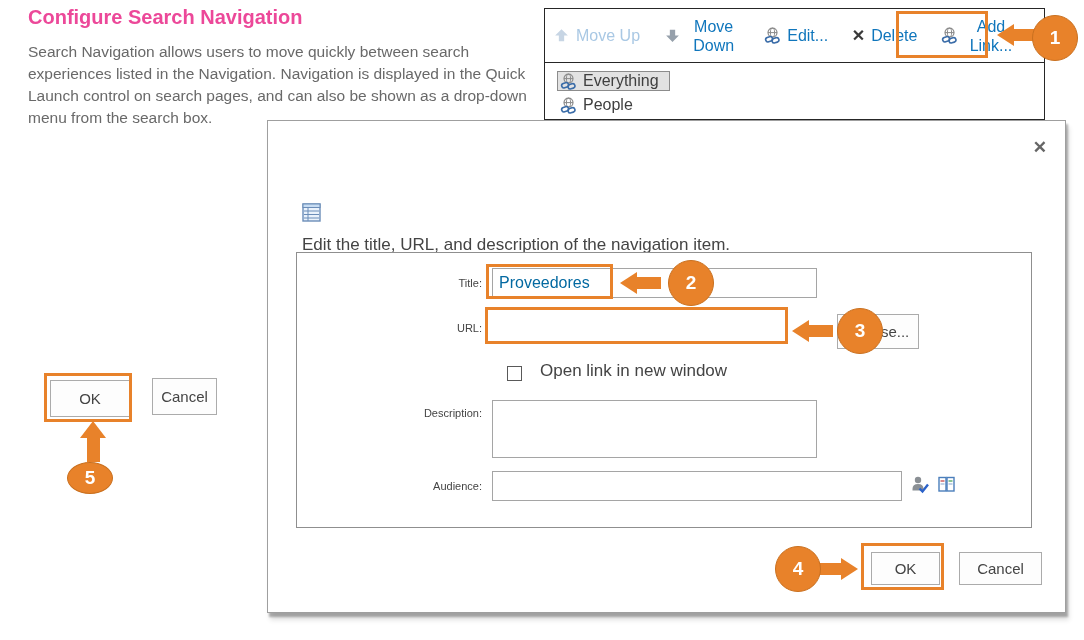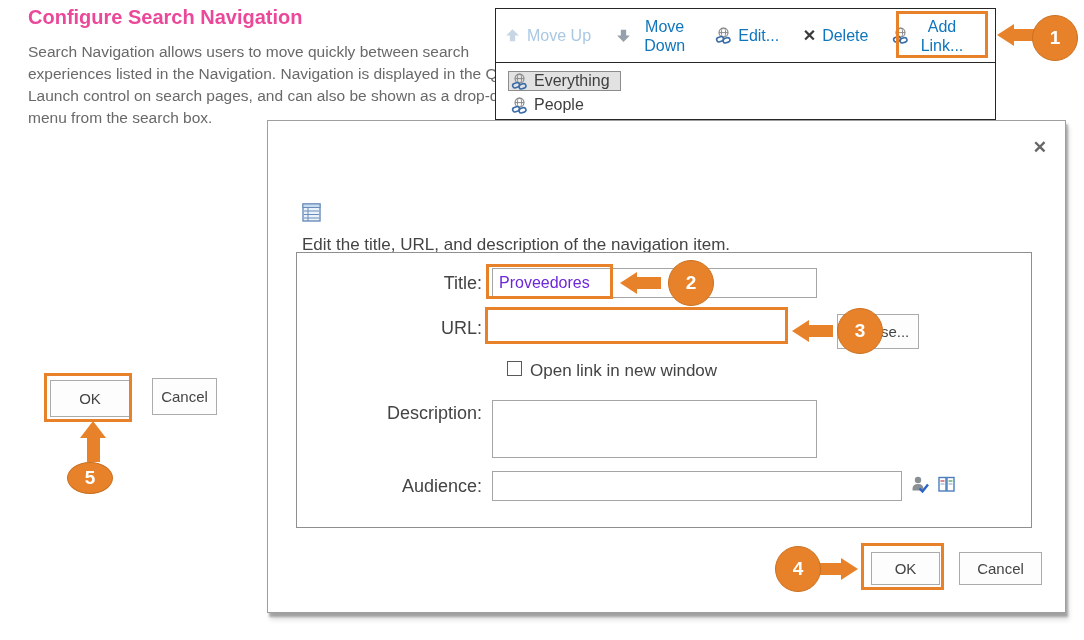--- a/index.html
+++ b/index.html
@@ -17,21 +17,21 @@
 
   .btn{
     background:#fdfdfd; border:1px solid #ababab; color:#444;
     font-family:"Liberation Sans", sans-serif; font-size:15px;
     display:flex; align-items:center; justify-content:center; cursor:pointer;
   }
   .page-ok{ left:50px; top:380px; width:80px; height:37px; }
   .page-cancel{ left:152px; top:378px; width:65px; height:37px; }
 
   
-  .panel{ left:495px; top:8px; width:501px; height:112px; border:1px solid #262626; background:#fff; }
+  .panel{ left:544px; top:8px; width:501px; height:112px; border:1px solid #262626; background:#fff; }
   .toolbar{ height:54px; border-bottom:1px solid #262626; display:flex; align-items:center;
             justify-content:space-between; padding:0 26px 0 8px; }
   .tb-item{ display:flex; align-items:center; gap:6px; color:var(--link); font-size:16px; cursor:pointer; }
   .tb-item .two-line{ width:54px; line-height:19px;text-align:center; }
   .tb-disabled{ color:#A9C8E4; cursor:default; }
   .x-glyph{ font-size:16px; font-weight:700; color:#3a3a3a; }
 
   .nav-rows{ padding-top:6px; }
   .nav-row{ display:flex; align-items:center; height:24px; padding-left:12px; font-size:16px; color:#3f3f3f; cursor:pointer; }
   .nav-sel{ display:flex; align-items:center; gap:6px; background:#e2e2e2; border:1px solid #8c8c8c; padding:0 10px 0 2px; }
@@ -39,27 +39,27 @@
 
   
   .dialog{ left:267px; top:120px; width:799px; height:493px; background:#fff;
            border:1px solid #9f9f9f; box-shadow:2px 4px 2px rgba(0,0,0,0.28), 3px 7px 5px rgba(0,0,0,0.12);
            z-index:5; }
   .dlg-title{ left:23px; top:22px; font-size:24px; color:#3d3d3d; }
   .dlg-close{ right:18px; top:16px; font-size:17px; font-weight:700; color:#666; cursor:pointer; }
   .dlg-instr{ left:34px; top:82px; display:flex; align-items:flex-start; gap:13px; font-size:17px; color:#444;flex-direction:column; }
   .form-box{ left:28px; top:131px; width:736px; height:276px; border:1px solid #8f8f8f; }
 
-  .f-label{ position:absolute; left:25px; width:160px; text-align:right; font-size:18px; color:#444; }
+  .f-label{ position:absolute; left:25px; width:160px; text-align:right; font-size:11px; color:#444; }
   .f-input{ position:absolute; border:1px solid #a5a5a5; font-family:"Liberation Sans",sans-serif;
-            font-size:16px; color:#6d28d9; padding:0 6px; background:#fff; }
+            font-size:16px; color:#0369a1; padding:0 6px; background:#fff; }
   .lbl-title{ top:15px; line-height:30px; }   .in-title{ left:195px; top:15px; width:325px; height:30px; }
   .lbl-url{ top:60px; line-height:30px; }     .in-url{ left:195px; top:60px; width:325px; height:30px; }
   .browse-btn{ position:absolute; left:540px; top:61px; width:82px; height:35px; }
-  .chk-row{ position:absolute; left:210px; top:108px; display:flex; align-items:flex-start; gap:8px; }
+  .chk-row{ position:absolute; left:210px; top:108px; display:flex; align-items:flex-end; gap:18px; }
   .chk{ width:15px; height:15px; border:1px solid #595959; background:#fff; cursor:pointer; }
   .chk-lbl{ font-size:17px; color:#444; }
   .lbl-desc{ top:149px; line-height:22px; }   .in-desc{ left:195px; top:147px; width:325px; height:58px; resize:none; padding:4px 6px; }
   .lbl-aud{ top:218px; line-height:30px; }    .in-aud{ left:195px; top:218px; width:410px; height:30px; }
   .aud-icons{ position:absolute; left:614px; top:222px; display:flex; gap:7px; }
   .dlg-ok{ position:absolute; left:603px; top:431px; width:69px; height:33px; }
   .dlg-cancel{ position:absolute; left:691px; top:431px; width:83px; height:33px; }
 
   
   .hl{ position:absolute; border:3px solid var(--accent); z-index:10; pointer-events:none; }

